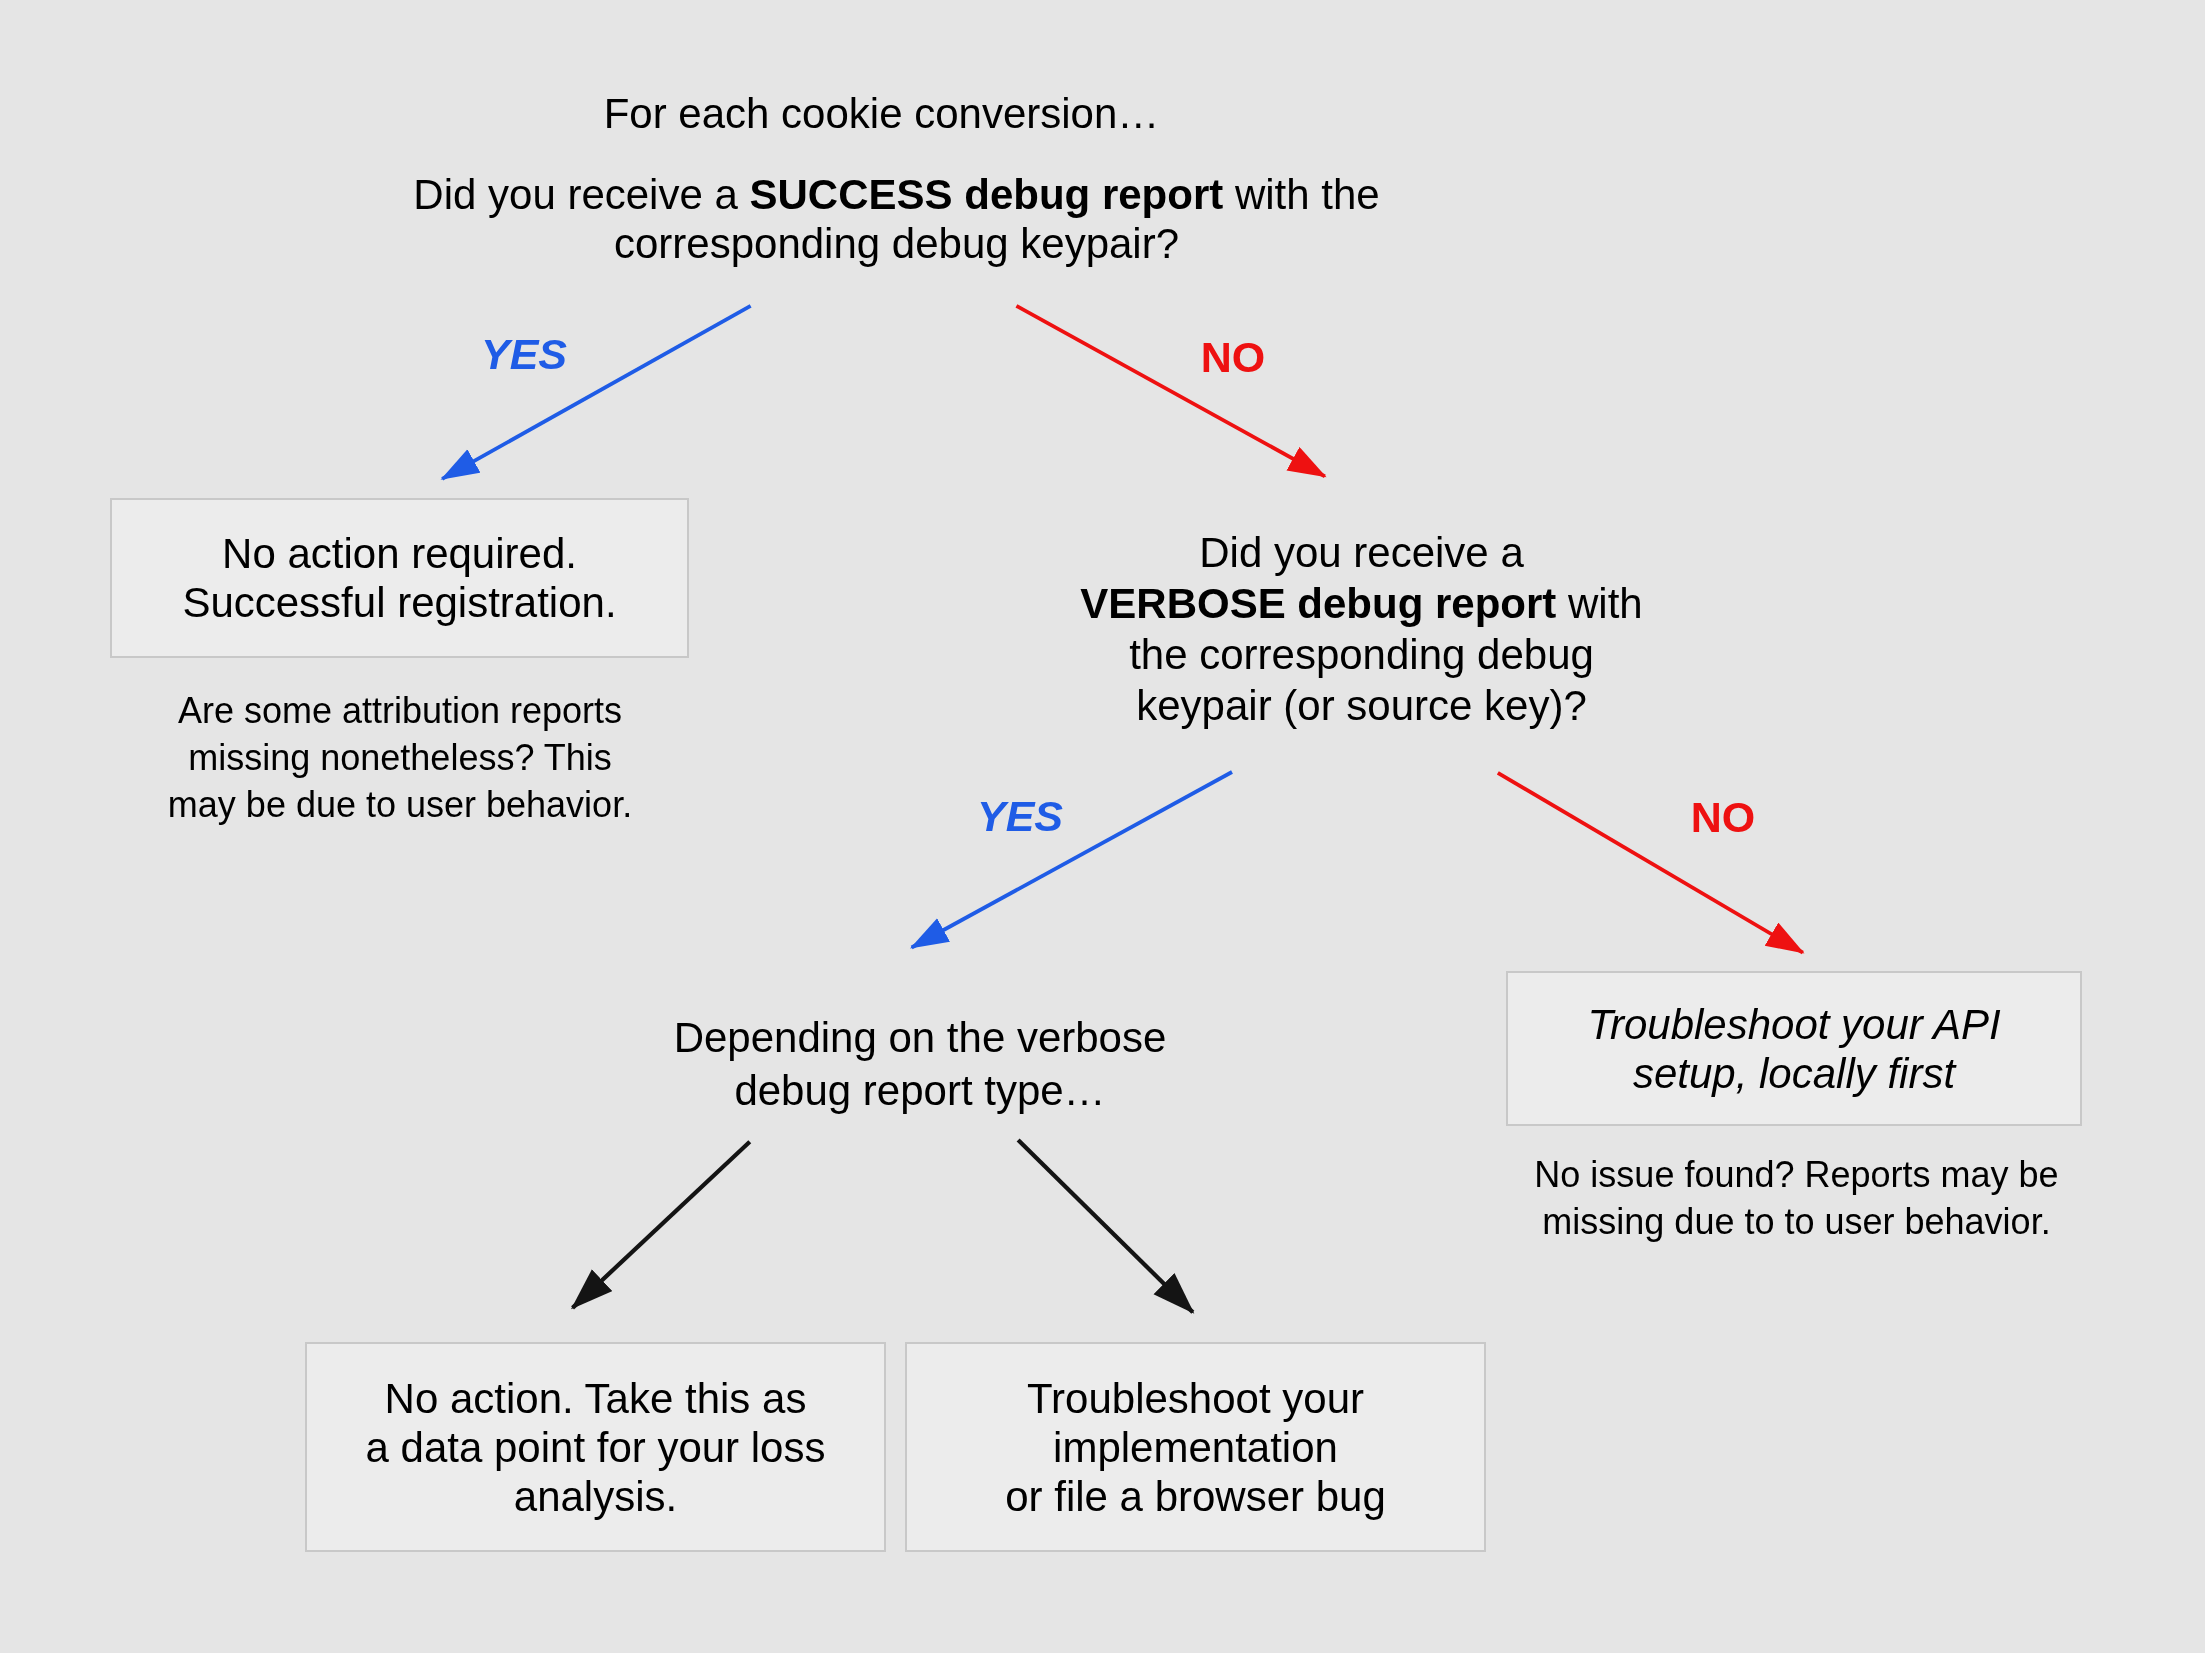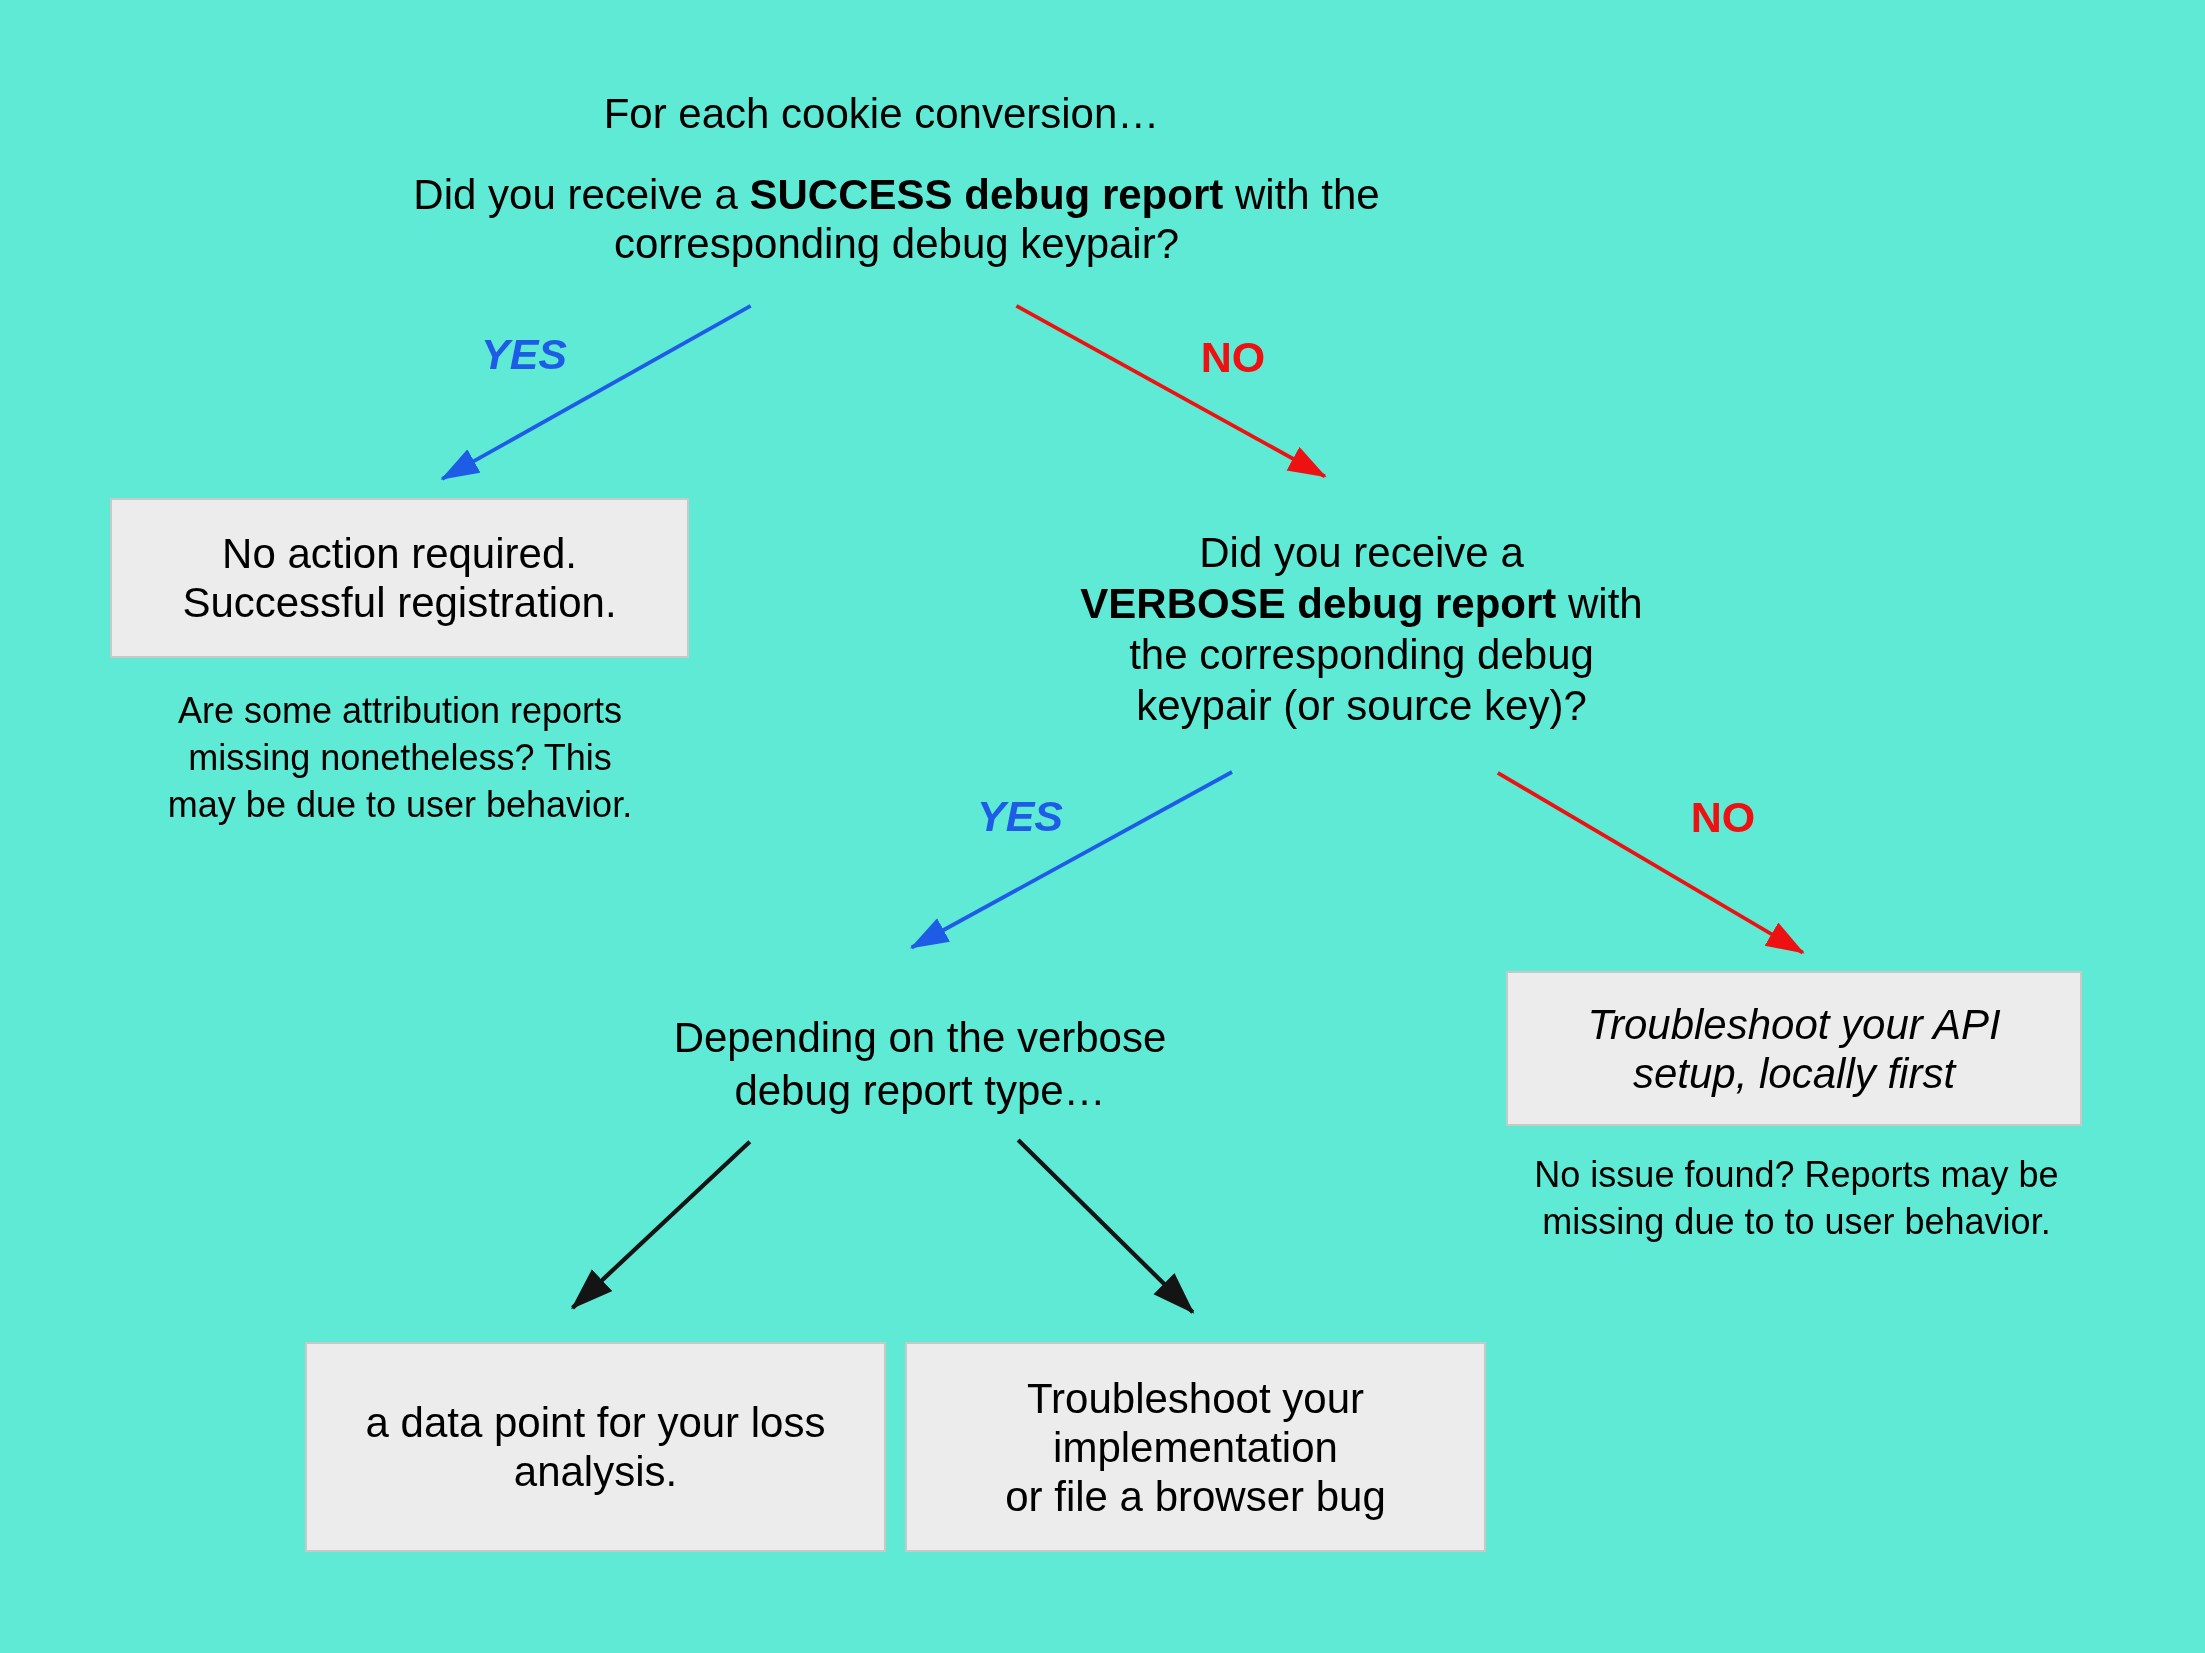--- a/index.html
+++ b/index.html
@@ -8,21 +8,21 @@
     --arrow_black:#141414;
     --box_fill:#ececec;
     --box_border:#c8c8c8;
     --text:#000000;
   }
   html,body{margin:0;padding:0;background:#ffffff;}
   #canvas{
     position:relative;
     width:2205px;
     height:1653px;
-    background:#5eead4;
+    background:#e5e5e5;
     font-family:"Liberation Sans", sans-serif;
     color:var(--text);
     overflow:hidden;
   }
   .abs{position:absolute;}
   svg.arrows{position:absolute;left:0;top:0;width:2205px;height:1653px;}
   .q{font-size:42px;line-height:49px;text-align:center;white-space:nowrap;}
   .q2{font-size:42px;line-height:51px;text-align:center;white-space:nowrap;}
   .dep{font-size:42px;line-height:53px;text-align:center;white-space:nowrap;}
   .note{font-size:36px;line-height:47px;text-align:center;white-space:nowrap;}
@@ -114,20 +114,21 @@
     <div>Troubleshoot your API</div>
     <div>setup, locally first</div>
   </div>
 
   <div class="abs note" style="left:1481px;top:1151px;width:631px;">
     <div>No issue found? Reports may be</div>
     <div>missing due to to user behavior.</div>
   </div>
 
   <div class="abs box" style="left:305px;top:1342px;width:581px;height:210px;">
+    <div>No action. Take this as</div>
     <div>a data point for your loss</div>
     <div>analysis.</div>
   </div>
 
   <div class="abs box" style="left:905px;top:1342px;width:581px;height:210px;">
     <div>Troubleshoot your</div>
     <div>implementation</div>
     <div>or file a browser bug</div>
   </div>
 

